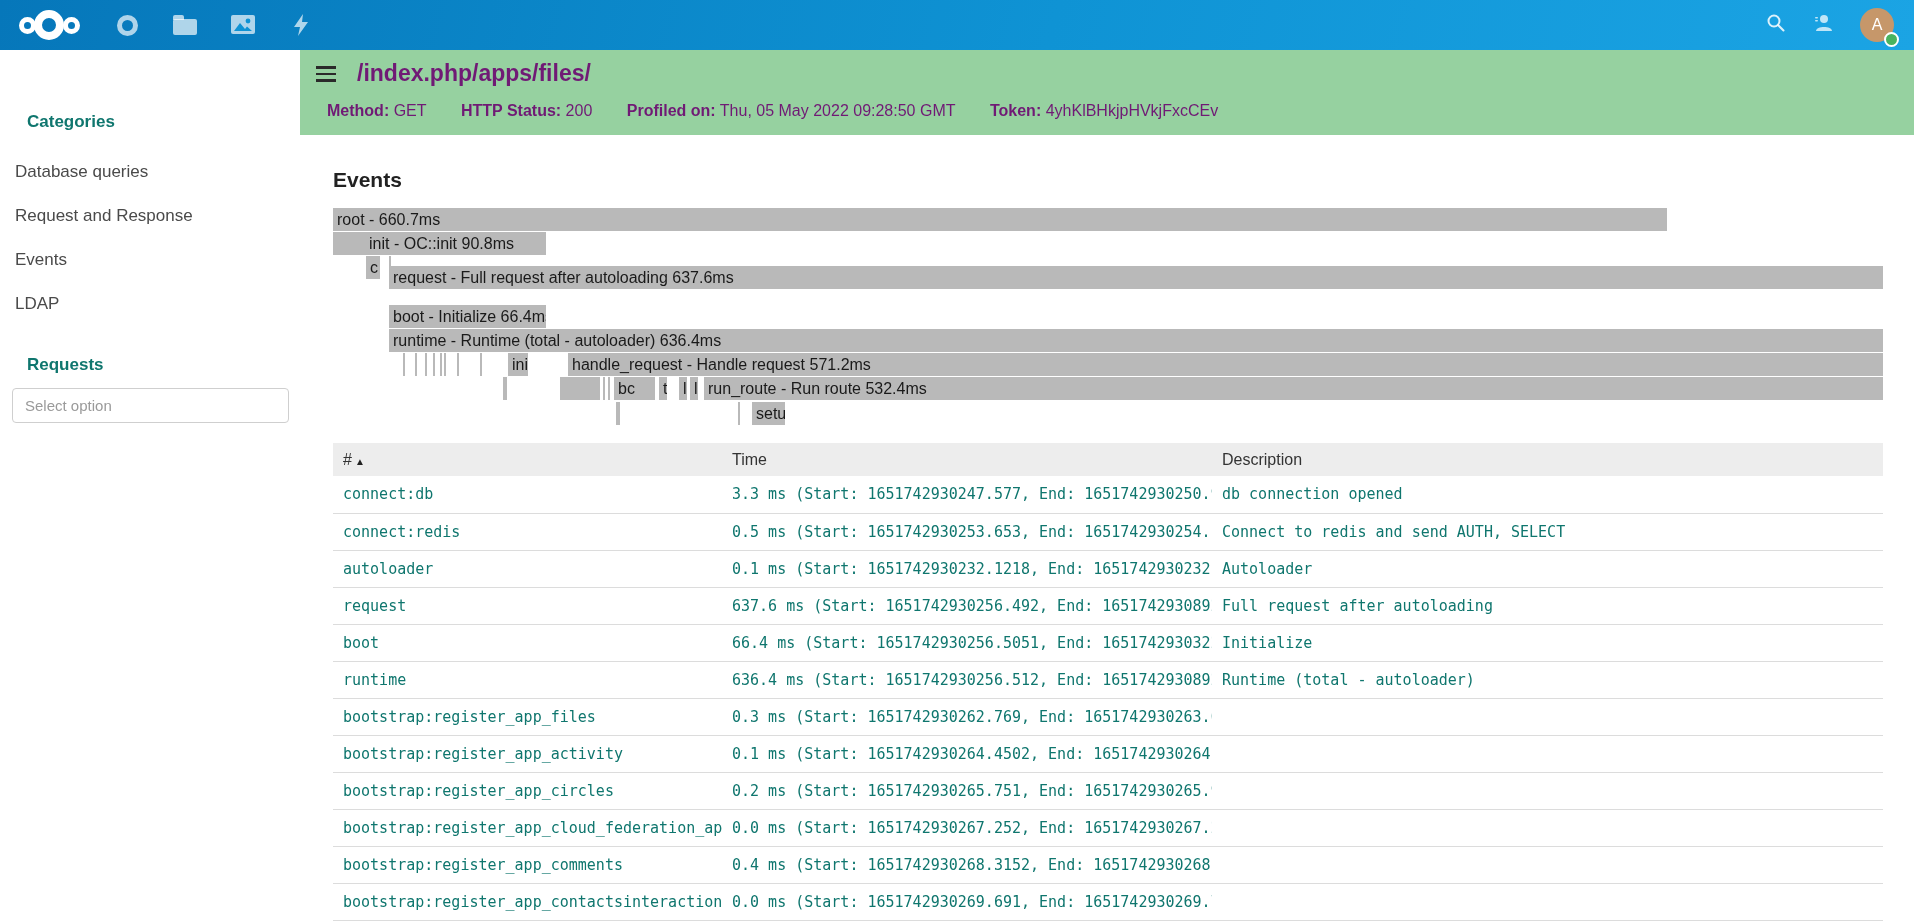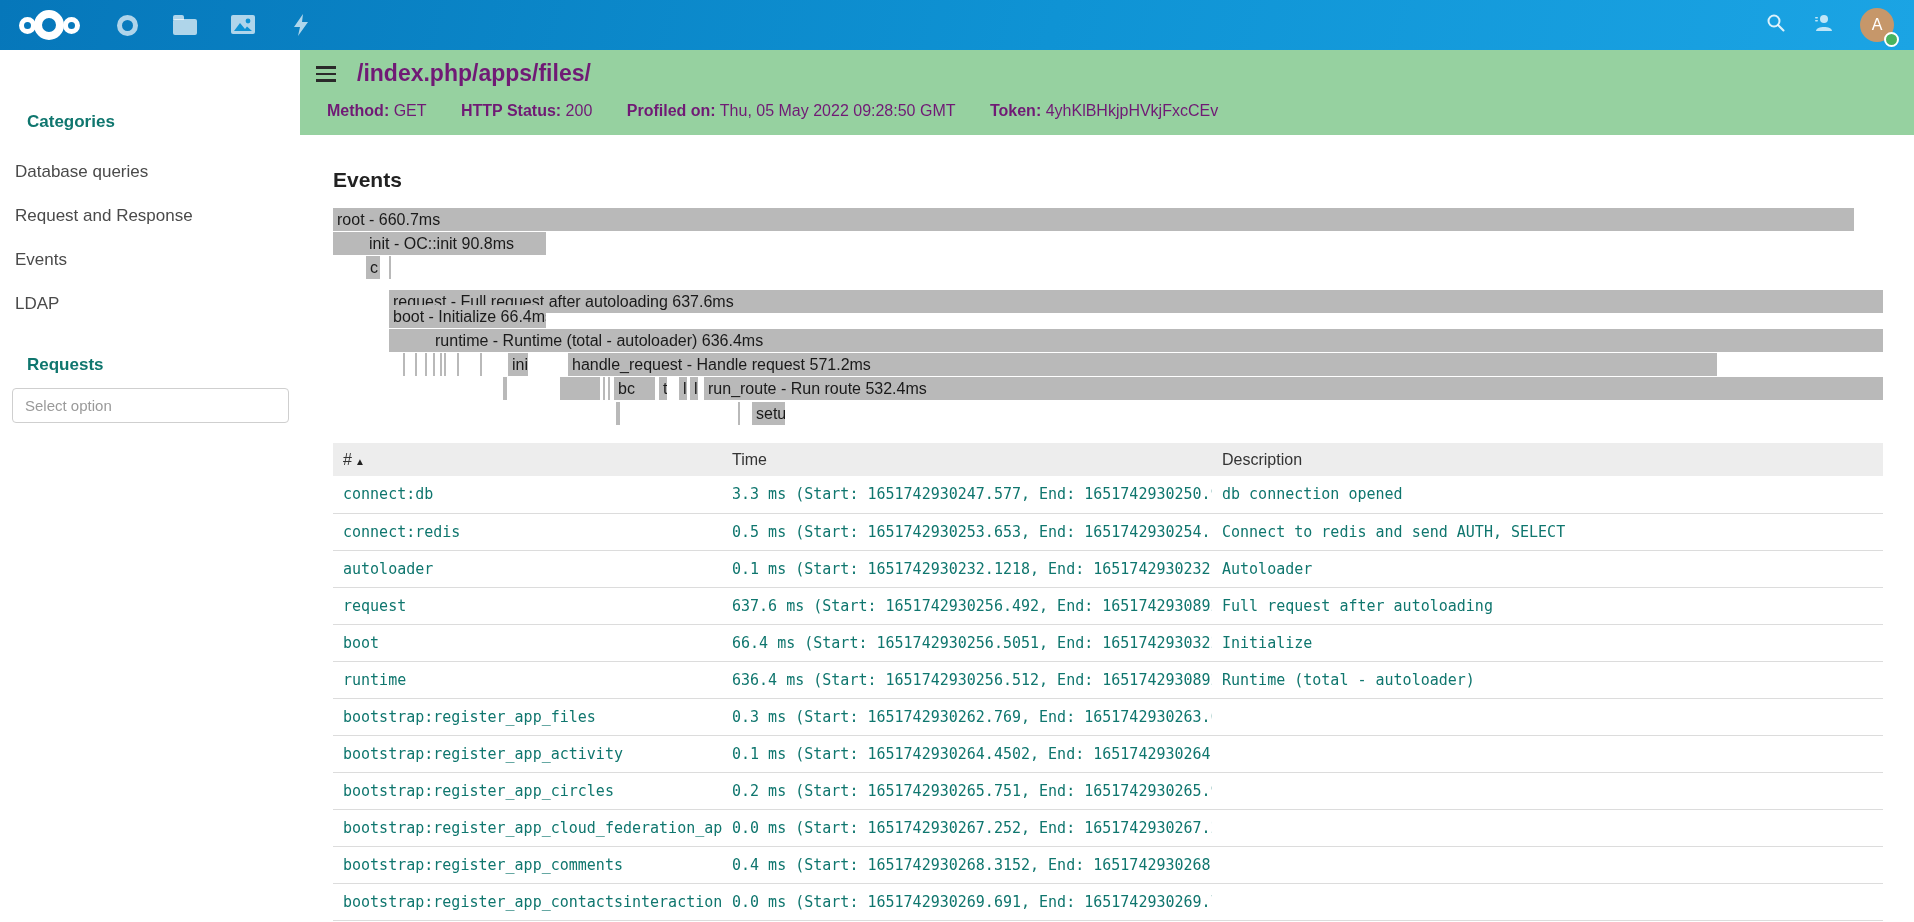--- a/index.html
+++ b/index.html
@@ -142,37 +142,37 @@
       <span class="pair"><b>Profiled on:</b>
         <span>Thu, 05 May 2022 09:28:50 GMT</span></span>
       <span class="pair"><b>Token:</b>
         <span>4yhKlBHkjpHVkjFxcCEv</span></span>
     </div>
   </div>
 
   <div class="events-title">Events</div>
 
   <div class="timeline">
-      <div class="bar" style="top: 0px; left: 0px; width: 1521px;"><span>root - 660.7ms</span></div>
+      <div class="bar" style="top: 0px; left: 0px; width: 1334px;"><span>root - 660.7ms</span></div>
       <div class="bar" style="top: 24.2px; left: 0px; width: 213px; text-align: center;"><span>init - OC::init 90.8ms</span></div>
       <div class="bar" style="top: 48.4px; left: 33px; width: 14px;"><span>c</span></div>
       <div class="bar" style="top: 48.4px; left: 56px; width: 2px;"></div>
-      <div class="bar" style="top: 82px; left: 56px; width: 1494px;"><span>request - Full request after autoloading 637.6ms</span></div>
+      <div class="bar" style="top: 58px; left: 56px; width: 1494px;"><span>request - Full request after autoloading 637.6ms</span></div>
       <div class="bar" style="top: 96.8px; left: 56px; width: 157px;"><span>boot - Initialize 66.4ms</span></div>
-      <div class="bar" style="top: 121px; left: 56px; width: 1494px; padding-left: 42px;"><span>runtime - Runtime (total - autoloader) 636.4ms</span></div>
+      <div class="bar" style="top: 121px; left: 56px; width: 1494px;"><span>runtime - Runtime (total - autoloader) 636.4ms</span></div>
       <div class="bar" style="top: 145.2px; left: 70px; width: 2px;"></div>
       <div class="bar" style="top: 145.2px; left: 82px; width: 2px;"></div>
       <div class="bar" style="top: 145.2px; left: 92px; width: 2px;"></div>
       <div class="bar" style="top: 145.2px; left: 100px; width: 2px;"></div>
       <div class="bar" style="top: 145.2px; left: 107px; width: 2px;"></div>
       <div class="bar" style="top: 145.2px; left: 111px; width: 2px;"></div>
       <div class="bar" style="top: 145.2px; left: 124px; width: 2px;"></div>
       <div class="bar" style="top: 145.2px; left: 147px; width: 2px;"></div>
       <div class="bar" style="top: 145.2px; left: 175px; width: 20px;"><span>ini</span></div>
-      <div class="bar" style="top: 145.2px; left: 235px; width: 1149px;"><span>handle_request - Handle request 571.2ms</span></div>
+      <div class="bar" style="top: 145.2px; left: 235px; width: 1315px;"><span>handle_request - Handle request 571.2ms</span></div>
       <div class="bar" style="top: 169.4px; left: 170px; width: 4px;"></div>
       <div class="bar" style="top: 169.4px; left: 227px; width: 20px; padding-left: 40px;"><span>bo</span></div>
       <div class="bar" style="top: 169.4px; left: 265px; width: 2px;"></div>
       <div class="bar" style="top: 169.4px; left: 270px; width: 2px;"></div>
       <div class="bar" style="top: 169.4px; left: 275px; width: 2px;"></div>
       <div class="bar" style="top: 169.4px; left: 281px; width: 40px;"><span>bc</span></div>
       <div class="bar" style="top: 169.4px; left: 309px; width: 2px;"></div>
       <div class="bar" style="top: 169.4px; left: 314px; width: 2px;"></div>
       <div class="bar" style="top: 169.4px; left: 320px; width: 2px;"></div>
       <div class="bar" style="top: 169.4px; left: 326px; width: 8px;"><span>t</span></div>

